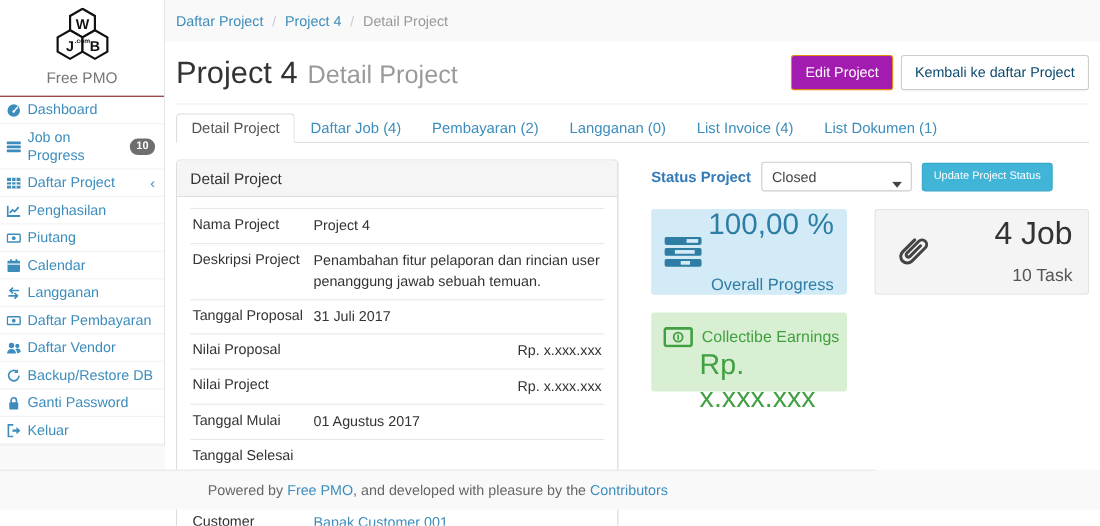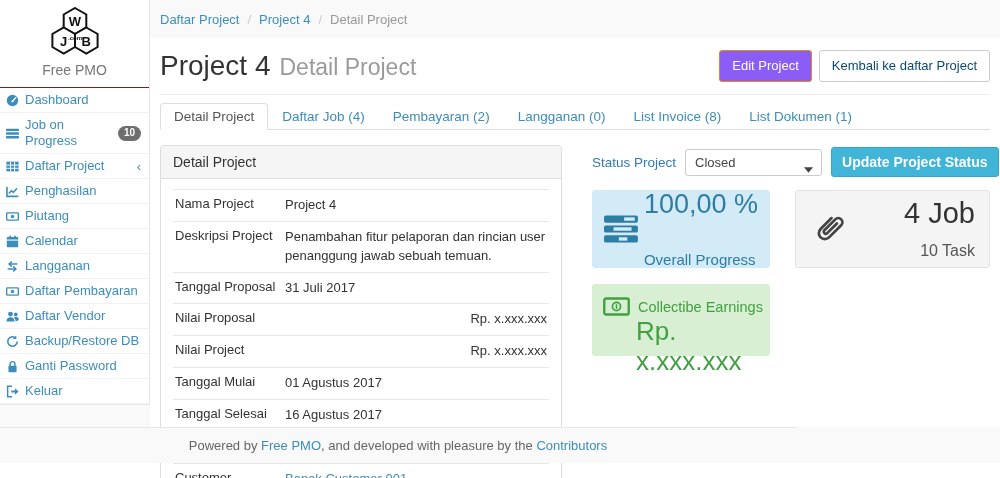--- a/index.html
+++ b/index.html
@@ -37,21 +37,21 @@
   .bc-sep { color:#ccc; padding:0 8px; }
 
   
   .header { position:absolute; left:160px; top:38px; width:830px; height:57px;
     border-bottom:1px solid #eee; display:flex; align-items:center; }
   .title-wrap { display:flex; align-items:baseline; gap:9px; }
   .page-title { font-size:28px; color:#333; }
   .page-subtitle { font-size:23px; color:#9a9a9a; }
   .header-actions { margin-left:auto; display:flex; gap:7px; }
   .btn { font-size:13px; padding:6px 12px; border-radius:3px; cursor:pointer; line-height:1.42; }
-  .btn-edit { background:#8b5cf6; border:1px solid #e08e0b; color:#fff; }
+  .btn-edit { background:#a21caf; border:1px solid #e08e0b; color:#fff; }
   .btn-default { background:#fff; border:1px solid #ccc; color:#0c4a6e; }
 
   
   .tabs { position:absolute; left:160px; top:103px; width:830px; display:flex;
     border-bottom:1px solid #ddd; align-items:flex-end; }
   .tab { padding:5px 13px; font-size:13.5px; color:#3c8dbc; cursor:pointer;
     border:1px solid transparent; margin-bottom:-1px; text-decoration:none; }
   .tab.active { background:#fff; border:1px solid #ddd; border-bottom-color:#fff;
     border-radius:4px 4px 0 0; color:#555; }
 
@@ -62,34 +62,34 @@
     font-size:14px; color:#333; border-radius:4px 4px 0 0; }
   .panel-body { padding:10px 12px 6px; }
   .d-row { display:flex; border-top:1px solid #e7e7e7; padding:6px 2px; font-size:13px; }
   .d-label { width:110px; flex-shrink:0; color:#333; }
   .d-value { flex:1; line-height:1.45; color:#333; }
   .d-value.right { text-align:right; }
   .d-value a { color:#3c8dbc; text-decoration:underline; cursor:pointer; }
 
   
   .status-bar { position:absolute; left:592px; top:147px; display:flex; align-items:center; }
-  .status-label { color:#337ab7; font-weight:normal; font-size:13.5px; margin-right:9px; }
+  .status-label { color:#337ab7; font-weight:bold; font-size:13.5px; margin-right:9px; }
   .status-select { position:relative; width:137px; height:27px; background:#fff;
     border:1px solid #ccc; border-radius:3px; font-size:13px; color:#444;
     display:flex; align-items:center; padding-left:9px; cursor:pointer; }
   .status-select .caret { position:absolute; right:8px; top:11px; width:9px; height:6px; color:#444; }
   .btn-update { margin-left:9px; background:#41b5d8; border:1px solid #35a8ca;
-    color:#fdfdfd; font-size:14px; padding:7px 10px; border-radius:3px; cursor:pointer; line-height:1;font-weight:bold; }
+    color:#fdfdfd; font-size:10px; padding:7px 10px; border-radius:3px; cursor:pointer; line-height:1; }
 
   
   .box { border-radius:3px; display:flex; align-items:center; position:absolute; }
   .box-progress { left:592px; top:190px; width:178px; height:78px;
     background:#d2ebf6; color:#2e7da4; padding:0 12px; }
   .box-progress .big-icon { width:44px; height:40px; }
-  .box-progress .txt { flex:1; display:flex; flex-direction:column; align-items:flex-start; margin-left:6px;gap:28px; }
+  .box-progress .txt { flex:1; display:flex; flex-direction:column; align-items:flex-end; margin-left:6px;gap:28px; }
   .stat-value { font-size:27px; line-height:1.1; white-space:nowrap; }
   .stat-caption { font-size:15px; margin-top:3px; }
   .box-jobs { left:795px; top:190px; width:195px; height:78px; background:#f4f4f4;
     border:1px solid #e3e3e3; color:#333; padding:0 14px; }
   .box-jobs .big-icon { width:38px; height:38px; color:#444; }
   .box-jobs .txt { margin-left:auto; text-align:right; }
   .box-jobs .stat-value { font-size:29px; color:#333; }
   .box-jobs .stat-caption { font-size:16px; color:#555;margin-top:13px; }
   .box-earnings { left:592px; top:284px; width:178px; height:72px; background:#d8efd3;
     color:#41a041; display:block; padding:13px 0 0 11px; }
@@ -266,21 +266,21 @@
       <button class="btn btn-edit">Edit Project</button>
       <button class="btn btn-default">Kembali ke daftar Project</button>
     </div>
   </div>
 
   <div class="tabs">
       <a class="tab active">Detail Project</a>
       <a class="tab">Daftar Job (4)</a>
       <a class="tab">Pembayaran (2)</a>
       <a class="tab">Langganan (0)</a>
-      <a class="tab">List Invoice (8)</a>
+      <a class="tab">List Invoice (4)</a>
       <a class="tab">List Dokumen (1)</a>
     </div>
 
   <div class="panel">
     <div class="panel-head">Detail Project</div>
     <div class="panel-body">
         <div class="d-row">
           <span class="d-label">Nama Project</span>
           <span class="d-value">Project 4</span>
         </div>
@@ -299,21 +299,20 @@
         <div class="d-row">
           <span class="d-label">Nilai Project</span>
           <span class="d-value right">Rp. x.xxx.xxx</span>
         </div>
         <div class="d-row">
           <span class="d-label">Tanggal Mulai</span>
           <span class="d-value">01 Agustus 2017</span>
         </div>
         <div class="d-row">
           <span class="d-label">Tanggal Selesai</span>
-          <span class="d-value">16 Agustus 2017</span>
         </div>
         <div class="d-row">
           <span class="d-label">Status</span>
           <span class="d-value">Closed</span>
         </div>
         <div class="d-row">
           <span class="d-label">Customer</span>
           <span class="d-value"><a>Bapak Customer 001</a></span>
         </div>
       </div>

